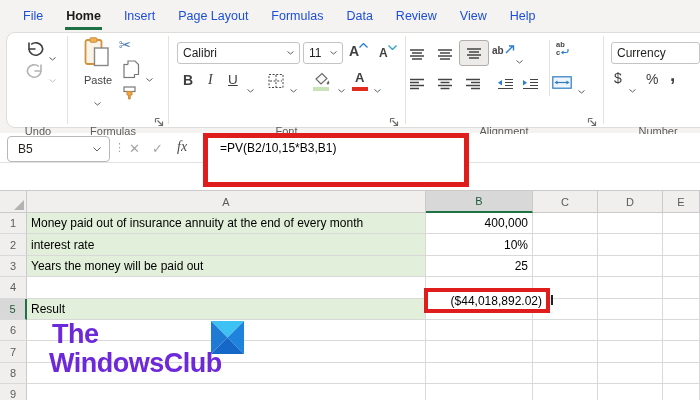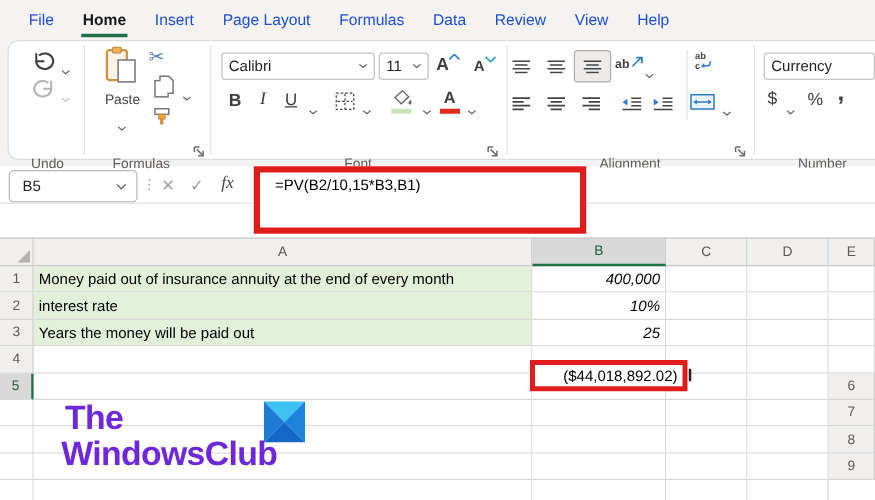--- a/index.html
+++ b/index.html
@@ -42,21 +42,21 @@
        align-items:center;justify-content:center;position:relative;}
   .hdr.sel-col{background:#d8d8d8;border-bottom:2px solid #1f7244;color:#1e5c38;}
   .rowhdr{background:#f0efee;border-right:1px solid #cacaca;border-bottom:1px solid #d9d9d9;
           color:#5d5b59;font-size:11px;display:flex;align-items:center;justify-content:center;}
   .rowhdr.sel-row{background:#d8d8d8;border-right:2px solid #1f7244;color:#1e5c38;}
   .corner:after{content:"";position:absolute;right:2px;bottom:2px;border-left:10px solid transparent;
           border-bottom:10px solid #b5b3b1;}
   .cell{background:#fff;border-right:1px solid #d9d9d9;border-bottom:1px solid #d9d9d9;
         display:flex;align-items:center;padding:0 4px;white-space:nowrap;overflow:hidden;}
   .cell.green{background:#e2efda;text-align:right;}
-  .cell.num{justify-content:flex-end;font-style:italic;}
+  .cell.num{justify-content:flex-end;}
   
   .redbox{border:5px solid #df1d1d;background:#fff;z-index:9;}
   #logo-the,#logo-club{color:#6d28d9;font-weight:700;z-index:5;letter-spacing:-0.5px;}
 </style>
 </head>
 <body>
 
 <div id="app">
 
   <div id="menubar" class="abs">
@@ -340,20 +340,21 @@
       <div class="cell"></div>
       <div class="cell"></div>
       <div class="cell"></div>
       <div class="rowhdr">4</div>
       <div class="cell"></div>
       <div class="cell num"></div>
       <div class="cell"></div>
       <div class="cell"></div>
       <div class="cell"></div>
       <div class="rowhdr sel-row">5</div>
+      <div class="cell green">Result</div>
       <div class="cell num"></div>
       <div class="cell"></div>
       <div class="cell"></div>
       <div class="cell"></div>
       <div class="rowhdr">6</div>
       <div class="cell"></div>
       <div class="cell num"></div>
       <div class="cell"></div>
       <div class="cell"></div>
       <div class="cell"></div>

